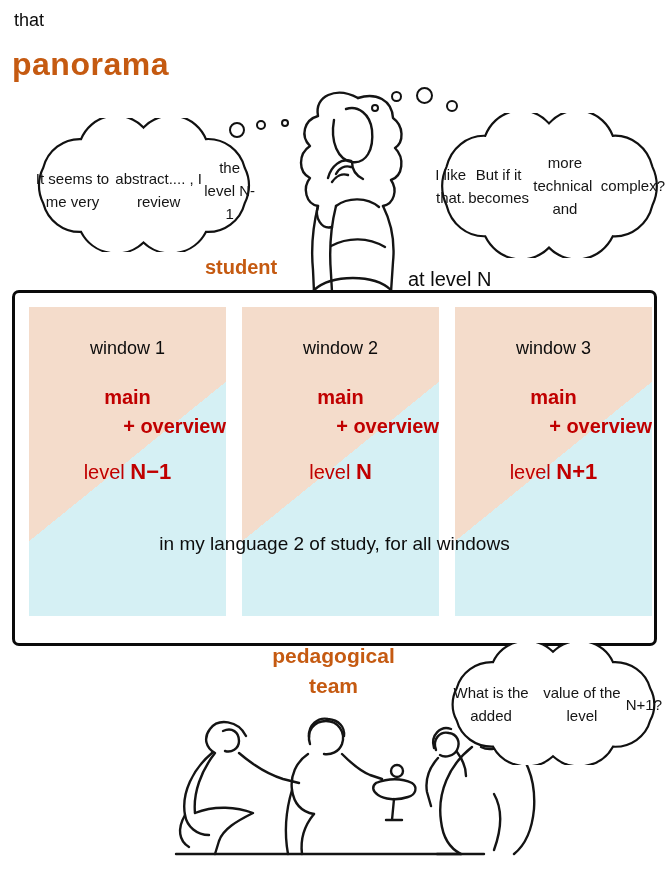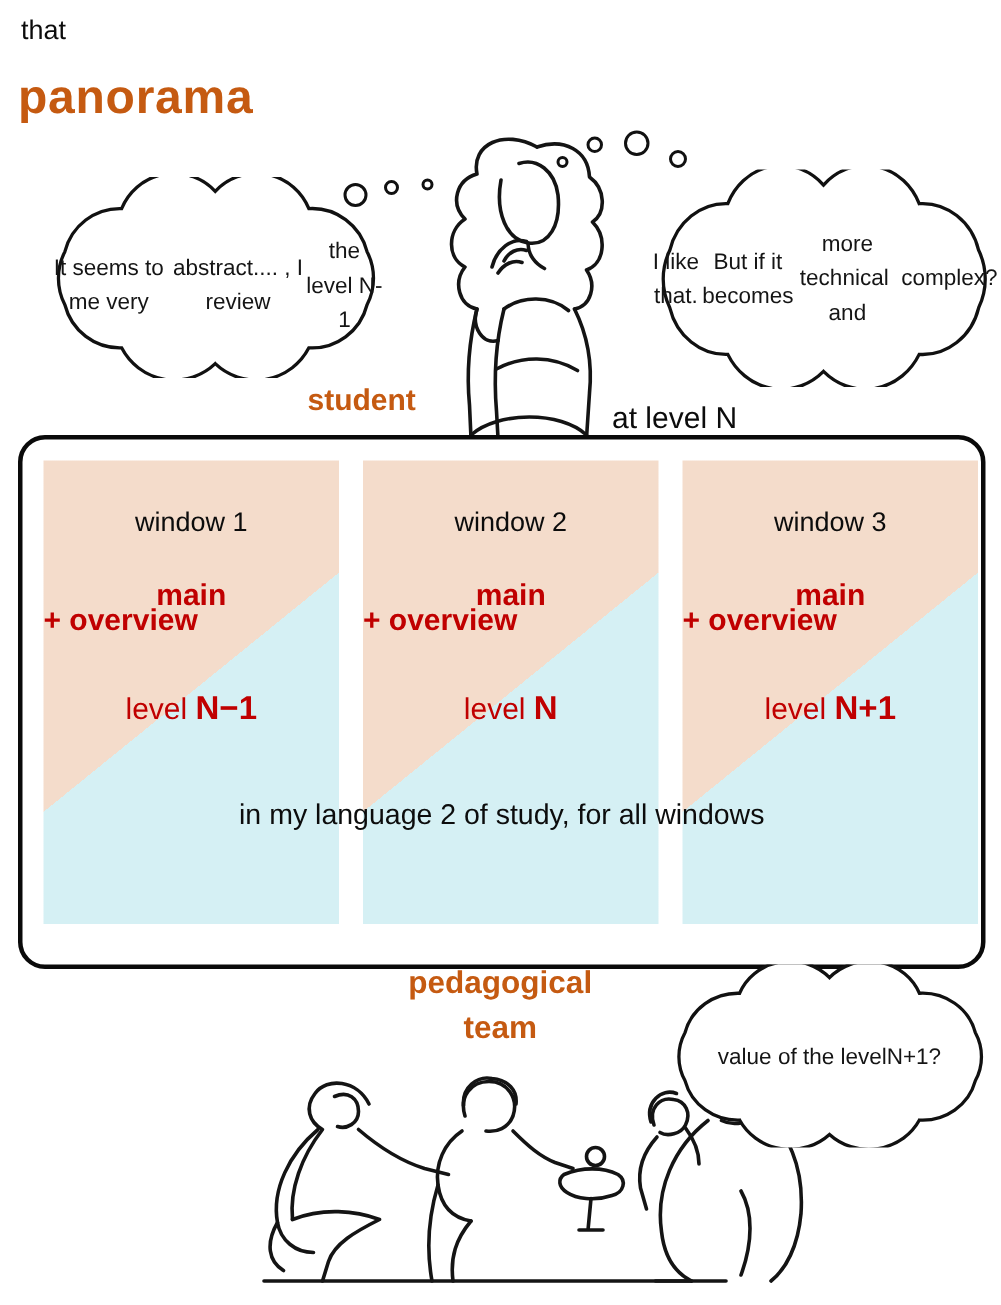--- a/index.html
+++ b/index.html
@@ -24,30 +24,30 @@
 
   .figure-svg{position:absolute;}
   .figure-svg path{fill:none;stroke:#141414;stroke-width:2.4;stroke-linecap:round;stroke-linejoin:round;}
 
   .actor-label{font-size:20px;font-weight:bold;color:#C55A11;margin-left:20px;}
   .plain-label{font-size:20px;color:#0c0c0c;margin-top:12px;}
 
   
   .board{
     position:absolute;left:12px;top:290px;width:645px;height:356px;
-    background:#fff;border:3px solid #0a0a0a;border-radius:18px;box-sizing:border-box;
+    background:#fff;border:3px solid #0a0a0a;border-radius:7px;box-sizing:border-box;
   }
   .window-panel{
     position:absolute;top:14px;width:197px;height:309px;
     background:linear-gradient(141deg,#F4DCCB 50%,#D5F0F4 50%);
   }
   .wp-1{left:14px;} .wp-2{left:227px;} .wp-3{left:440px;}
   .window-title{position:absolute;left:0;width:100%;top:31px;text-align:center;font-size:18px;color:#0c0c0c;}
   .window-main{position:absolute;left:0;width:100%;top:79px;text-align:center;font-size:20px;font-weight:bold;color:#C00000;}
-  .window-overview{position:absolute;left:0;width:100%;top:96px;text-align:left;font-size:20px;font-weight:bold;color:#C00000;}
+  .window-overview{position:absolute;left:0;width:100%;top:108px;text-align:right;font-size:20px;font-weight:bold;color:#C00000;}
   .window-level{position:absolute;left:0;width:100%;top:152px;text-align:center;font-size:20px;color:#C00000;}
   .window-level b{font-size:22px;}
   .board-caption{
     position:absolute;left:0;width:100%;top:240px;text-align:center;
     font-size:19px;color:#0c0c0c;z-index:3;
   }
 
   .team-label{left:0;width:667px;text-align:center;font-size:21px;font-weight:bold;color:#C55A11;line-height:30px;}
 </style>
 </head>
@@ -176,18 +176,19 @@
     <path d="M313,146 L289,146"></path>
     <path d="M346,142 C354,120 354,100 346,86"></path>
   </svg>
 
 
   <div class="cloud" style="left:444px;top:643px;width:218px;height:122px;">
     <svg viewBox="0 0 240 140" preserveAspectRatio="none">
       <path d="M120,10 A40 40 0 0 1 186,22 A40 40 0 0 1 227,52 A40 40 0 0 1 227,89 A40 40 0 0 1 186,119 A42 42 0 0 1 120,130 A42 42 0 0 1 54,119 A40 40 0 0 1 14,89 A40 40 0 0 1 14,52 A40 40 0 0 1 54,22 A40 40 0 0 1 120,10 Z" fill="#fff" stroke="#111" stroke-width="2.2" vector-effect="non-scaling-stroke"></path>
     </svg>
     <div class="cloud-text">
+      <div>What is the added</div>
       <div>value of the level</div>
       <div>N+1?</div>
     </div>
   </div>
 
 </div>
 
 </body></html>

